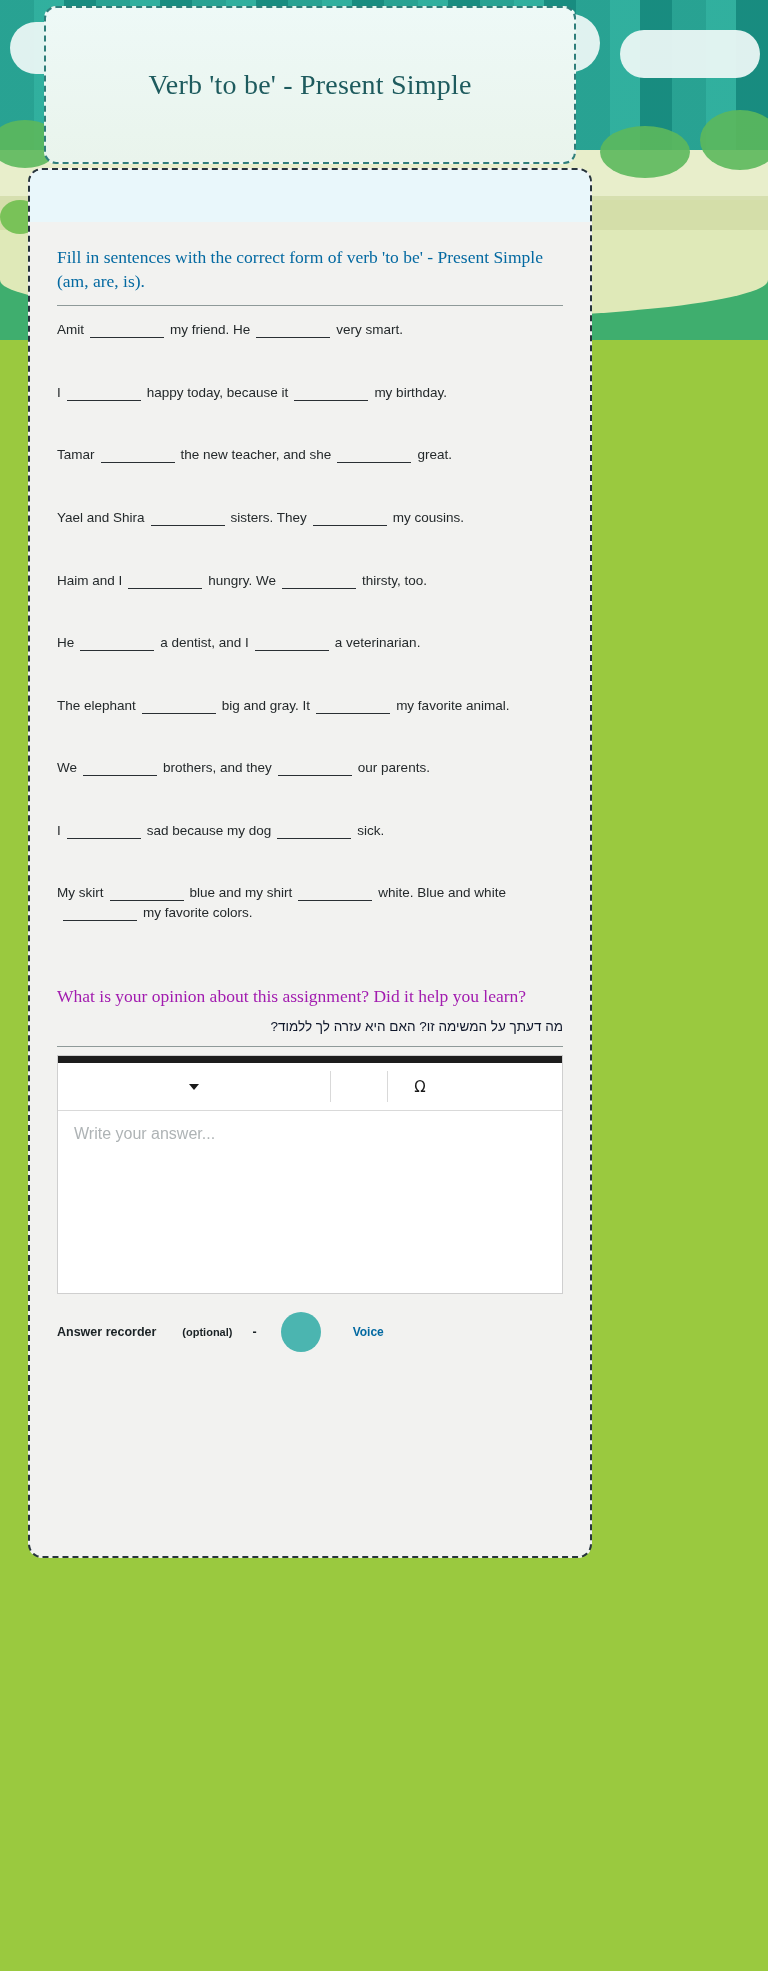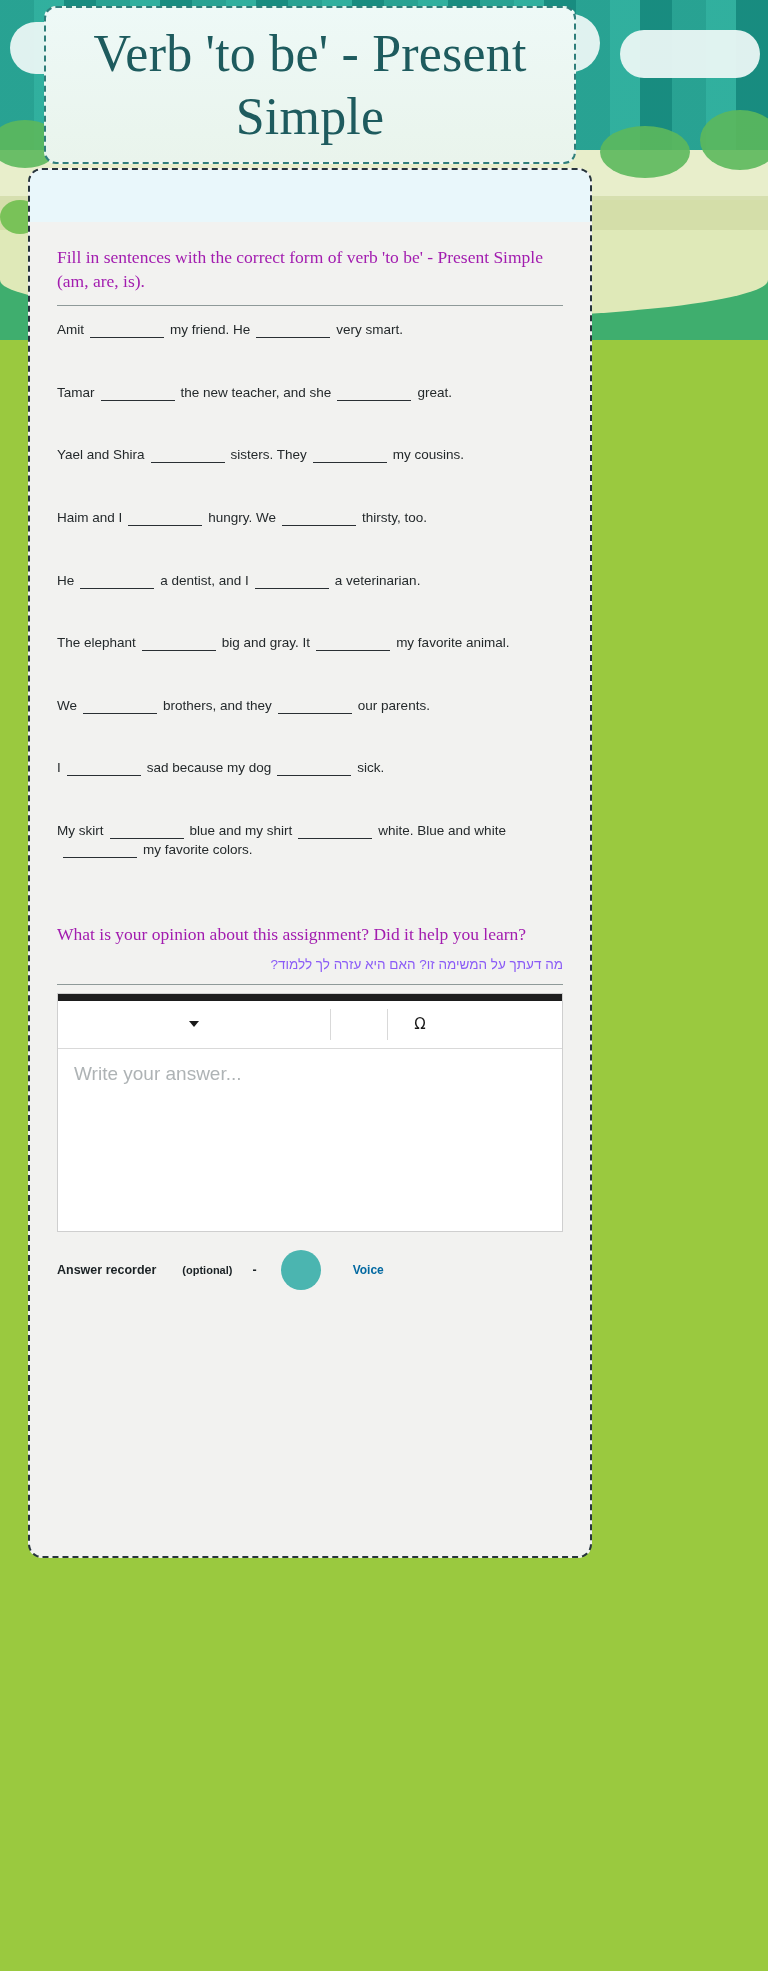--- a/index.html
+++ b/index.html
@@ -34,21 +34,21 @@
     border:2px dashed #2f7e7b;
     border-radius:12px;
     display:flex; align-items:center; justify-content:center;
     overflow:hidden;
   }
   .title-card h1{
     position:relative;
     margin:0; padding:0 26px;
     font-family:"Liberation Serif", serif;
     font-weight:400;
-    font-size:52px; line-height:1.22;
+    font-size:28px; line-height:1.22;
     color:#1e5b5e;
     text-align:center;
     letter-spacing:.2px;
   }
 
   
   .sheet{
     position:absolute; left:28px; top:168px; width:564px; height:1390px;
     background:#f2f2f0;
     border:2px dashed #27343d;
@@ -57,21 +57,21 @@
   }
   .sheet-top-band{ height:52px; background:#e9f7fb; }
   .sheet-body{ padding:0 27px; }
 
   h2.section-title{
     margin:24px 0 0 0;
     font-family:"Liberation Serif", serif;
     font-weight:400;
     font-size:17.5px;
     line-height:1.35;
-    color:#a21caf;
+    color:#0369a1;
   }
   .rule{ height:1px; background:#8f9a99; margin:12px 0 0 0; }
 
   .q-list{ margin:0; padding:0; list-style:none; }
   .q-item{
     font-size:13.5px;
     line-height:1.45;
     color:#24292b;
     padding:14px 0 29px 0;
   }
@@ -90,21 +90,21 @@
     margin:34px 0 0 0;
     font-family:"Liberation Serif", serif;
     font-weight:400;
     font-size:17.5px;
     line-height:1.35;
     color:#a21caf;
   }
   .he-line{
     direction:rtl; text-align:right;
     font-size:13.5px;
-    color:#8b5cf6;
+    color:#0f172a;
     margin-top:10px;
   }
   .rule2{ height:1px; background:#8f9a99; margin:12px 0 8px 0; }
 
   
   .editor{ border:1px solid #cfcfcf; background:#fff; }
   .editor-topbar{ height:7px; background:#1d1d1d; }
   .toolbar{
     height:48px; background:#fff; display:flex; align-items:stretch;
     border-bottom:1px solid #d9d9d9;
@@ -114,21 +114,21 @@
   .caret{
     width:0;height:0;border-left:5px solid transparent;border-right:5px solid transparent;
     border-top:6px solid #1a1a1a;
   }
   .tb-sep{ width:1px; background:#d9d9d9; margin:8px 0; }
   .tb-gap{ flex:0 0 56px; }
   .tb-omega{ flex:0 0 64px; font-size:15px; color:#1a1a1a; font-family:"DejaVu Sans",sans-serif;}
   .tb-rest{ flex:1; }
   .answer-area{
     height:182px; background:#fff; padding:14px 16px;
-    font-size:19px; color:#aeb3b5;
+    font-size:16px; color:#aeb3b5;
   }
 
   .recorder{
     display:flex; align-items:center; gap:14px;
     padding:18px 0 0 0;
   }
   .rec-label{ font-size:12.5px; font-weight:bold; color:#1b2225; }
   .rec-opt{ font-size:11px; font-weight:bold; color:#1b2225; margin-left:12px;}
   .rec-dash{ font-size:12.5px; font-weight:bold; color:#1b2225; margin:0 10px 0 6px;}
   .rec-btn{
@@ -171,20 +171,21 @@
 
 <div class="sheet">
   <div class="sheet-top-band"></div>
   <div class="sheet-body">
 
     <h2 class="section-title">Fill in sentences with the correct form of verb 'to be' - Present Simple (am, are, is).</h2>
     <div class="rule"></div>
 
     <ul class="q-list" id="question-list">
         <li class="q-item"><span>Amit</span><span class="blank"></span><span>my friend. He</span><span class="blank"></span><span>very smart.</span></li>
+        <li class="q-item"><span>I</span><span class="blank"></span><span>happy today, because it</span><span class="blank"></span><span>my birthday.</span></li>
         <li class="q-item"><span>Tamar</span><span class="blank"></span><span>the new teacher, and she</span><span class="blank"></span><span>great.</span></li>
         <li class="q-item"><span>Yael and Shira</span><span class="blank"></span><span>sisters. They</span><span class="blank"></span><span>my cousins.</span></li>
         <li class="q-item"><span>Haim and I</span><span class="blank"></span><span>hungry. We</span><span class="blank"></span><span>thirsty, too.</span></li>
         <li class="q-item"><span>He</span><span class="blank"></span><span>a dentist, and I</span><span class="blank"></span><span>a veterinarian.</span></li>
         <li class="q-item"><span>The elephant</span><span class="blank"></span><span>big and gray. It</span><span class="blank"></span><span>my favorite animal.</span></li>
         <li class="q-item"><span>We</span><span class="blank"></span><span>brothers, and they</span><span class="blank"></span><span>our parents.</span></li>
         <li class="q-item"><span>I</span><span class="blank"></span><span>sad because my dog</span><span class="blank"></span><span>sick.</span></li>
         <li class="q-item"><span>My skirt</span><span class="blank"></span><span>blue and my shirt</span><span class="blank"></span><span>white. Blue and white</span><span class="blank"></span><span>my favorite colors.</span></li>
       </ul>
 

